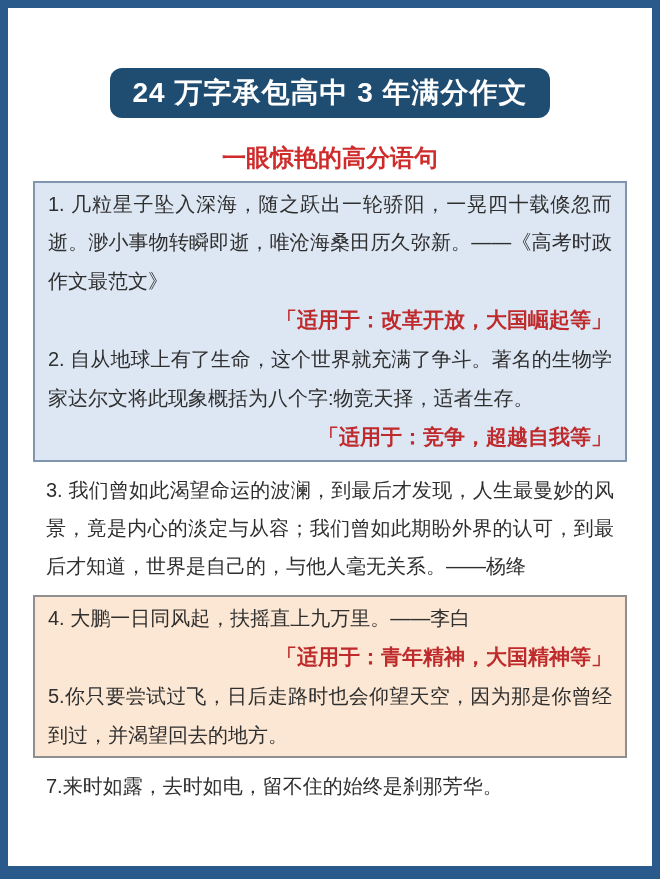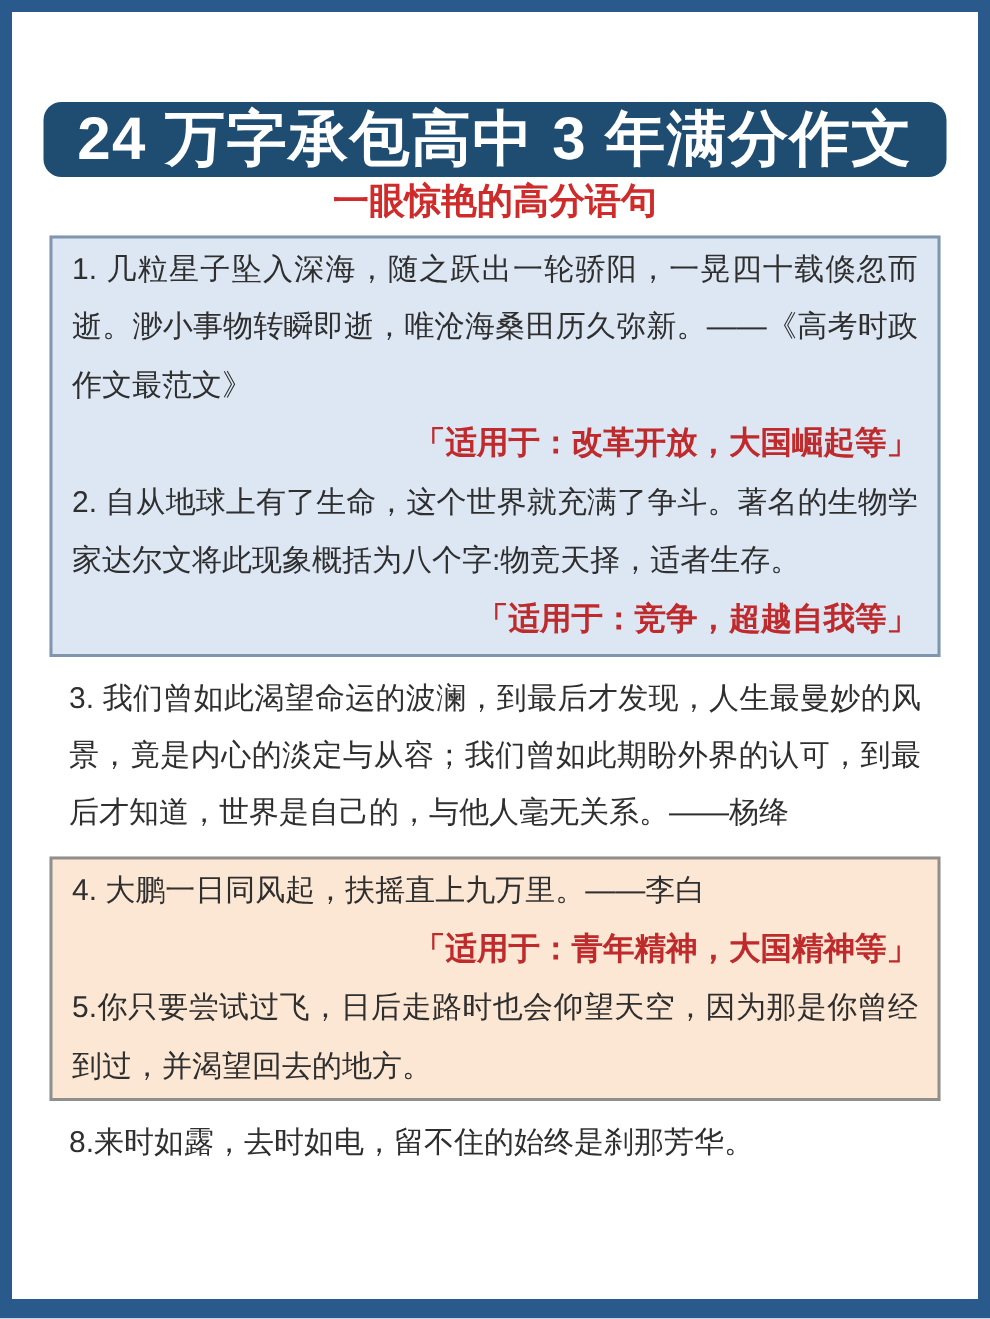--- a/index.html
+++ b/index.html
@@ -18,33 +18,34 @@
     overflow: hidden;
   }
   .banner-row {
     text-align: center;
     margin-top: 60px;
   }
   .banner {
     display: inline-block;
     background: var(--banner-bg, #1f4d72);
     color: #ffffff;
-    font-size: 40px;
+    font-size: 28px;
     font-weight: bold;
     line-height: 50px;
     padding: 0 22px;
     border-radius: 12px;
     letter-spacing: 1px;
     white-space: nowrap;
   }
   .subtitle {
     text-align: center;
     color: var(--subtitle-red, #cf2b2b);
     font-size: 24px;
     font-weight: bold;
+    margin-top: 24px;
   }
   .block {
     margin: 7px 25px 0 25px;
     padding: 2px 13px;
     box-sizing: border-box;
   }
   .block.blue {
     background: var(--blue-block-bg, #dce7f3);
     border: 2px solid var(--blue-block-border, #8095ae);
   }
@@ -94,16 +95,16 @@
     <p class="quote">3. 我们曾如此渴望命运的波澜，到最后才发现，人生最曼妙的风景，竟是内心的淡定与从容；我们曾如此期盼外界的认可，到最后才知道，世界是自己的，与他人毫无关系。——杨绛</p>
   </section>
 
   <section class="block orange">
     <p class="quote">4. 大鹏一日同风起，扶摇直上九万里。——李白</p>
     <p class="tag">「适用于：青年精神，大国精神等」</p>
     <p class="quote">5.你只要尝试过飞，日后走路时也会仰望天空，因为那是你曾经到过，并渴望回去的地方。</p>
   </section>
 
   <section class="block plain">
-    <p class="quote">8.来时如露，去时如电，留不住的始终是刹那芳华。</p>
+    <p class="quote">7.来时如露，去时如电，留不住的始终是刹那芳华。</p>
   </section>
 
 </div>
 
 </body></html>

